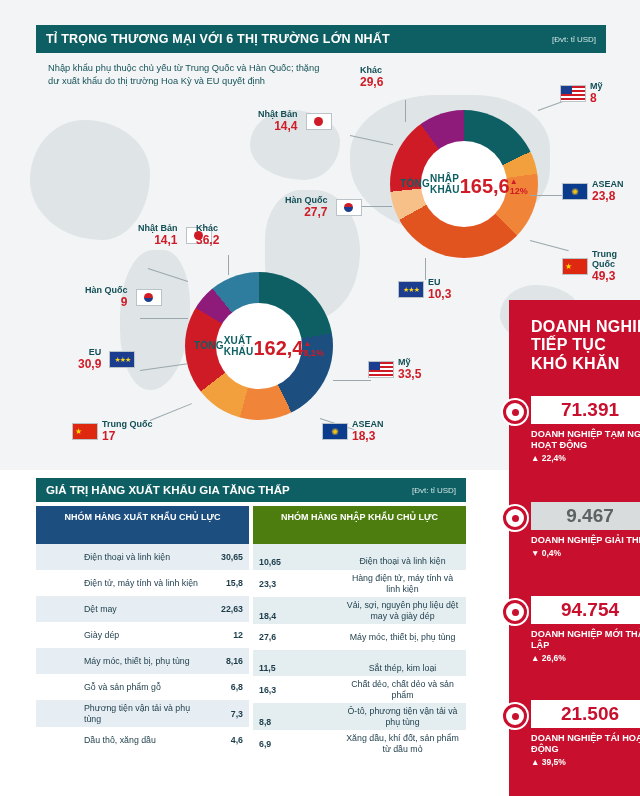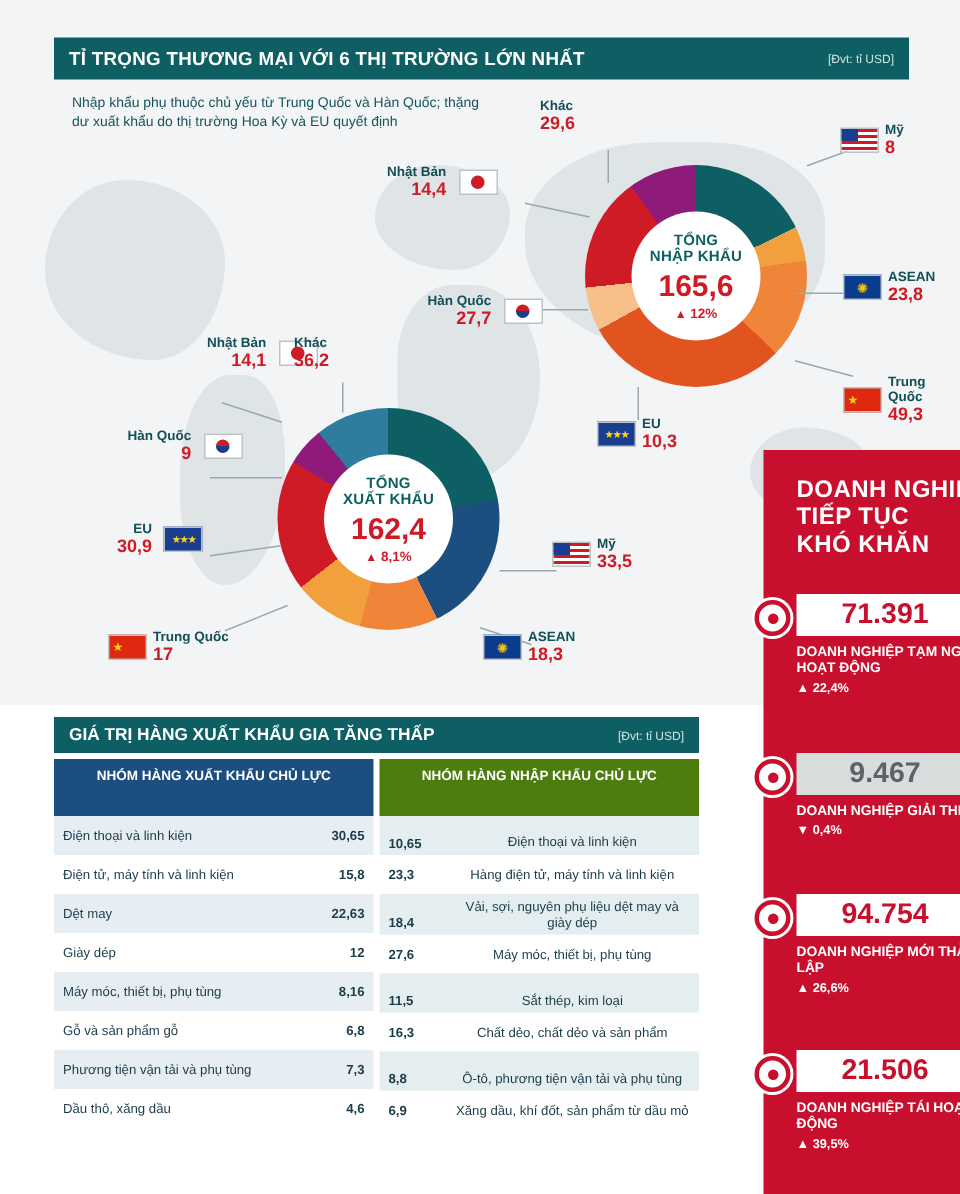--- a/index.html
+++ b/index.html
@@ -21,21 +21,21 @@
   .hdr{position:absolute;left:36px;top:25px;width:570px;height:28px;background:#0e5f63;
        display:flex;align-items:center;justify-content:space-between;padding:0 10px;box-sizing:border-box;}
   .hdr .t{color:#ffffff;font-size:12.5px;font-weight:bold;letter-spacing:.2px;}
   .hdr .u{color:#cfe3e2;font-size:8px;}
 
   .intro{position:absolute;left:48px;top:62px;width:280px;color:#16535a;font-size:9.3px;line-height:1.45;}
 
   
   .donut{position:absolute;border-radius:50%;}
   .donut .hole{position:absolute;border-radius:50%;background:#ffffff;display:flex;
-      flex-direction:column;align-items:center;justify-content:center;text-align:right;}
+      flex-direction:row;align-items:center;justify-content:center;text-align:left;}
   .dn-lab{color:#0e5f63;font-size:10px;font-weight:bold;line-height:1.15;letter-spacing:.2px;}
   .dn-val{color:#cf1b26;font-size:20px;font-weight:bold;line-height:1;margin-top:3px;}
   .dn-chg{color:#cf1b26;font-size:9px;font-weight:bold;margin-top:3px;}
   .dn-chg .ar{font-size:8px;}
 
   
   .lab{position:absolute;display:flex;align-items:center;gap:4px;}
   .lab .txt{line-height:1.1;}
   .lab .nm{color:#134f56;font-size:9px;font-weight:bold;display:block;}
   .lab .vl{color:#cf1b26;font-size:12px;font-weight:bold;display:block;}
@@ -75,21 +75,21 @@
   .tbl-hdr .u{color:#cfe3e2;font-size:8px;}
 
   .tables{position:absolute;left:36px;top:506px;width:430px;display:flex;gap:4px;}
   .col{width:213px;}
   .col .chd{background:#1c4e80;color:#fff;font-size:9px;font-weight:bold;text-align:center;
       line-height:1.25;padding:6px 4px;box-sizing:border-box;height:38px;}
   .col.right .chd{background:#4d7c0f;}
   .row{display:flex;align-items:center;font-size:8.8px;color:#1c3c4a;min-height:26px;box-sizing:border-box;padding:3px 6px;}
   .row.alt{background:#e7eef3;}
   .col.right .row.alt{background:#e4eef0;align-items:flex-end;}
-  .row .nm{flex:1;line-height:1.2;}
+  .row .nm{flex:1;line-height:1.2;margin-left:42px;}
   .row .vl{font-weight:bold;color:#1c3c4a;width:44px;text-align:right;flex:none;}
   .col.right .row .vl{text-align:left;}
   .col.right .row .nm{text-align:center;}
 
   .src{position:absolute;right:6px;bottom:4px;color:#ffffff;font-size:7px;writing-mode:vertical-rl;}
 </style>
 </head>
 <body>
 
 <div class="page">

